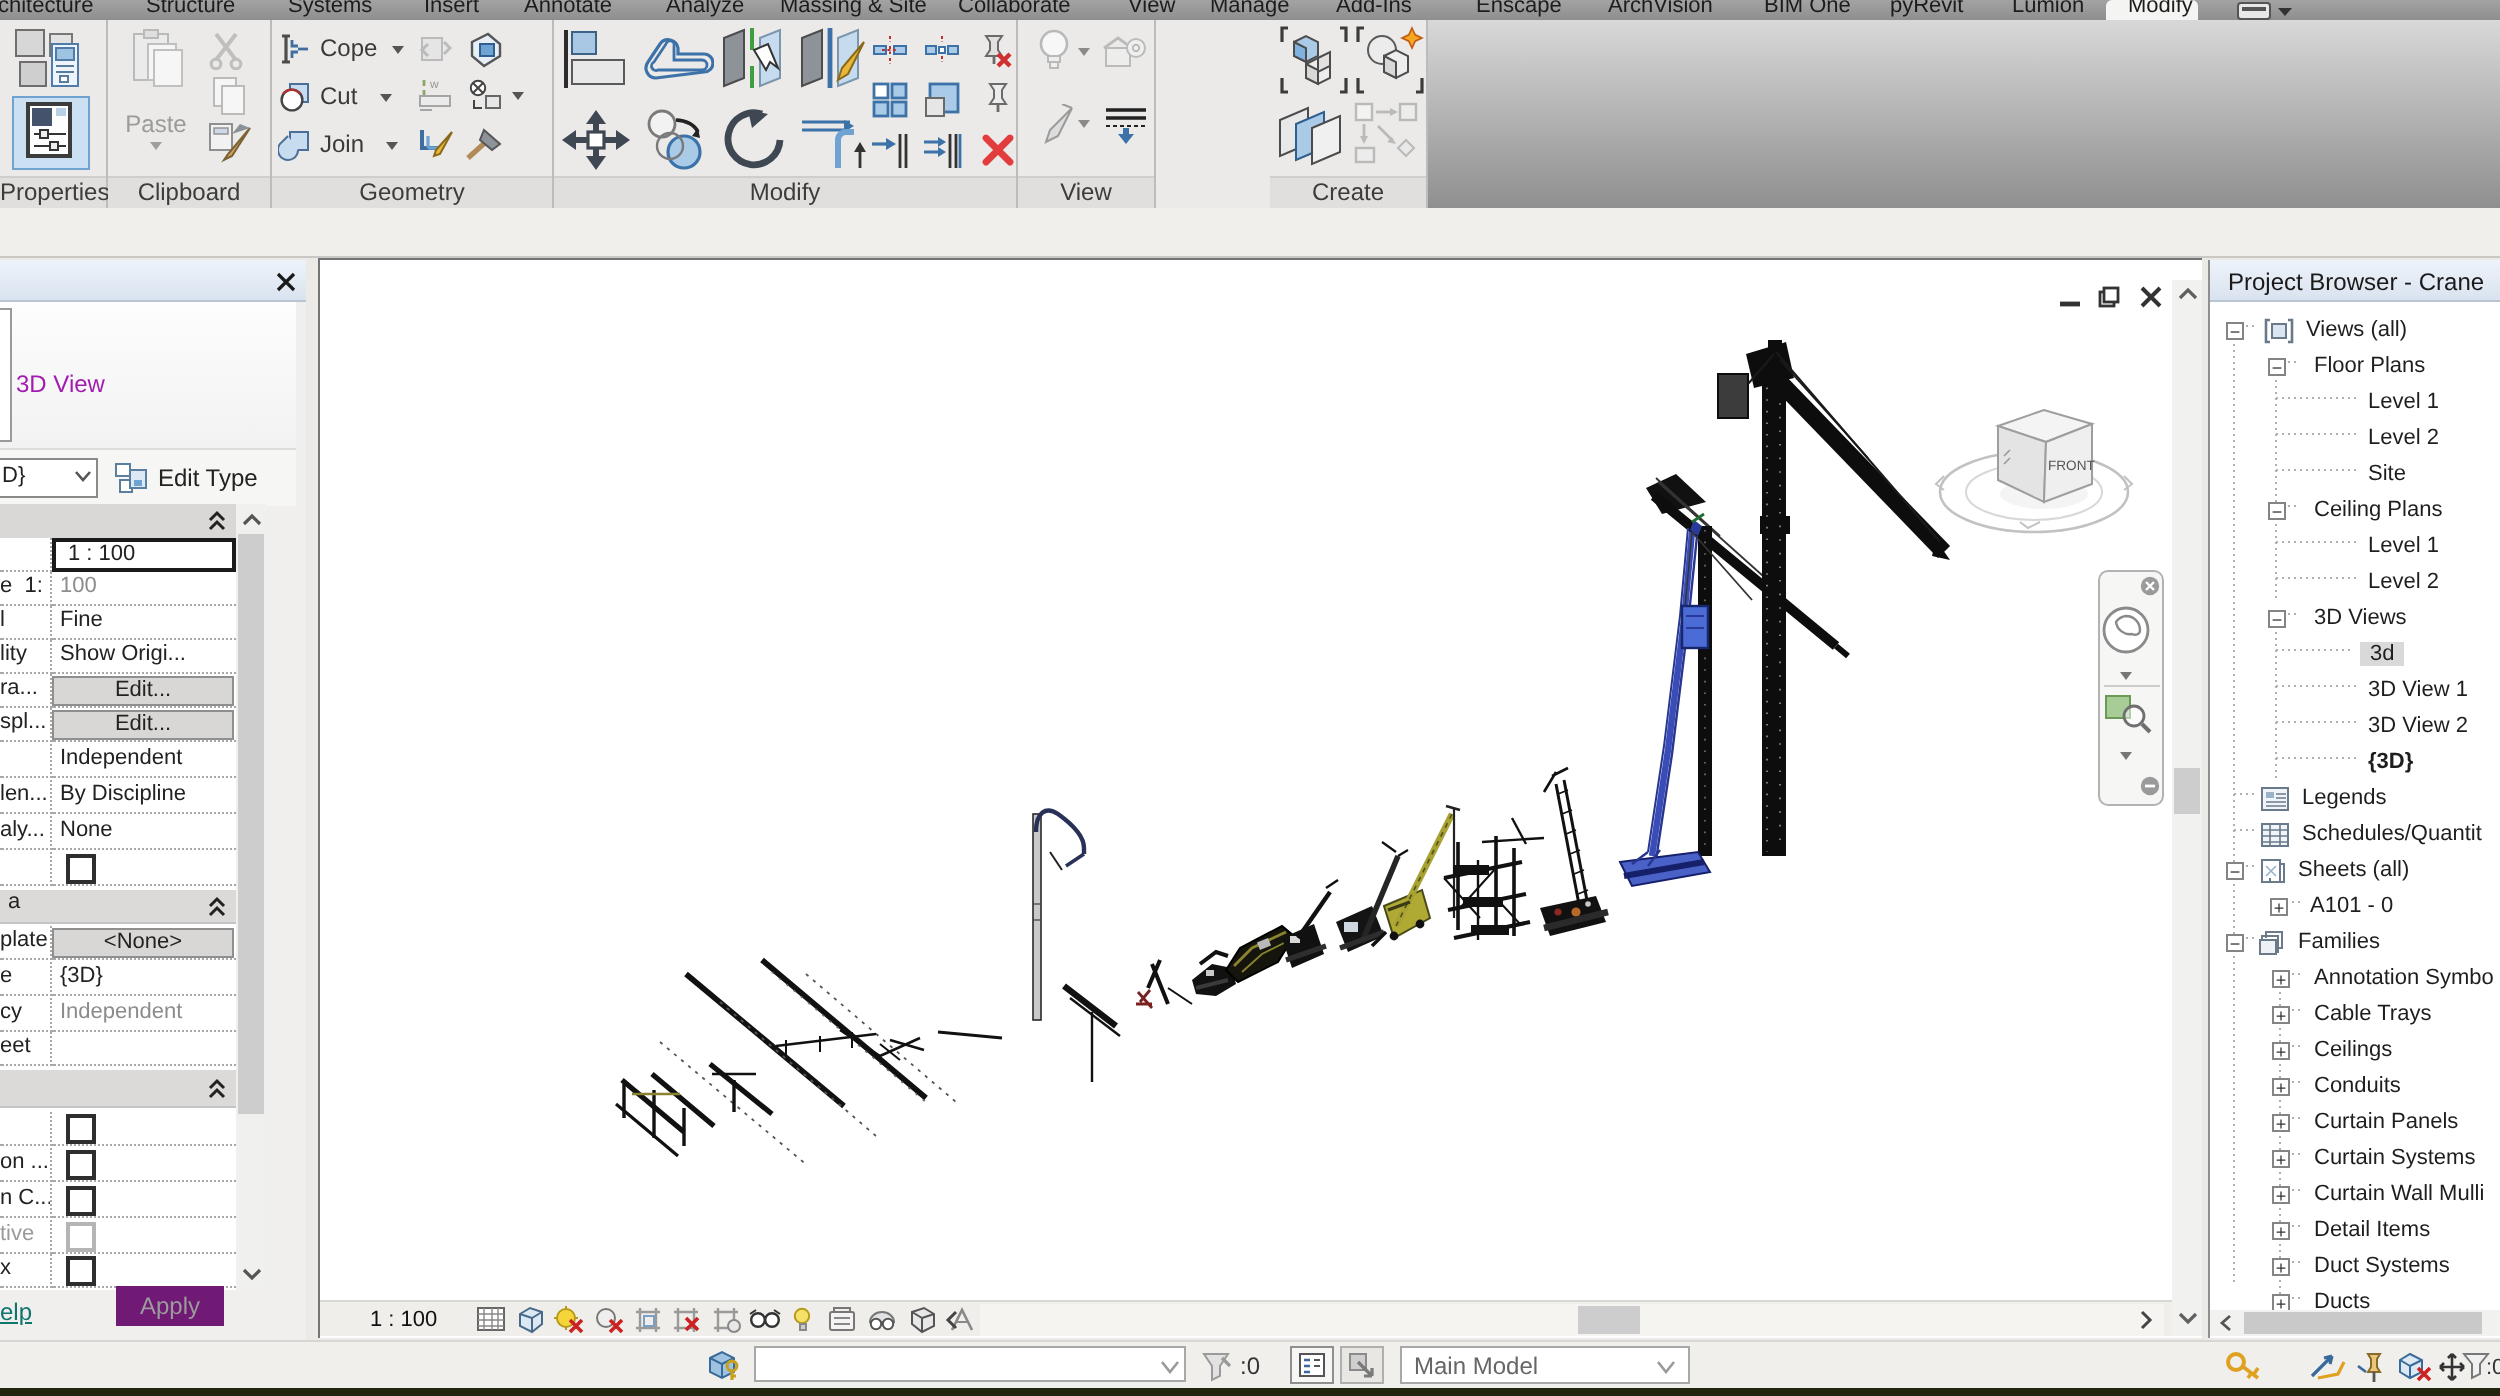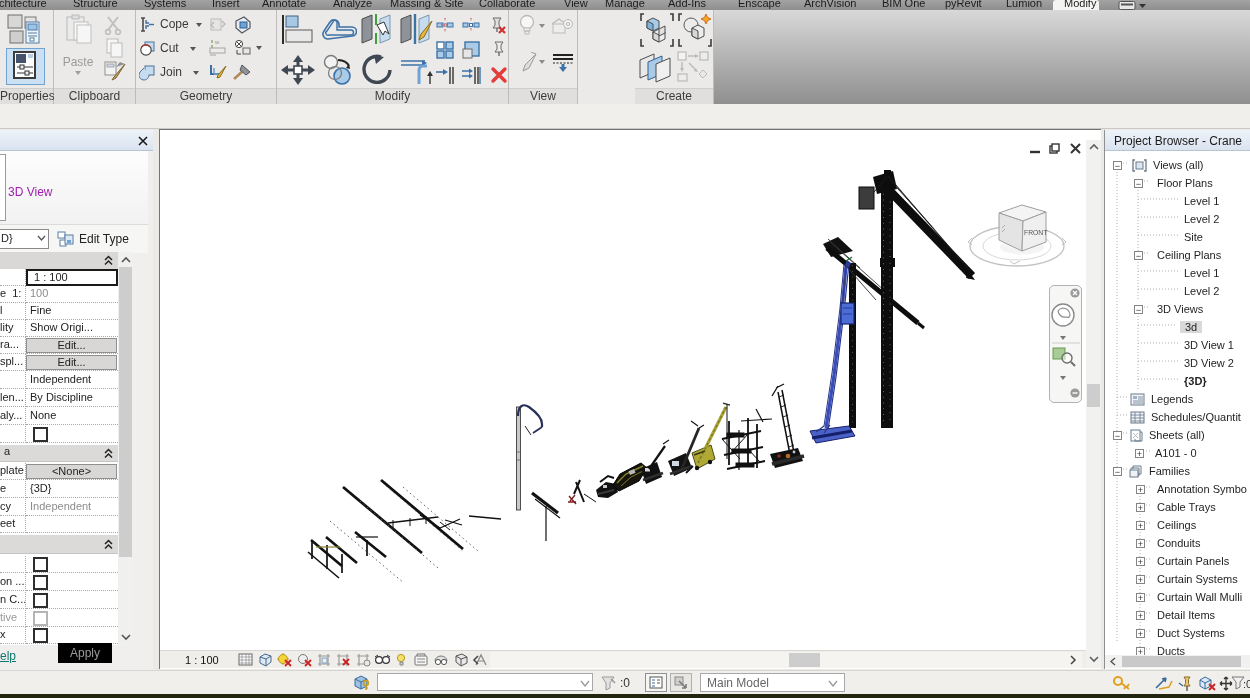--- a/index.html
+++ b/index.html
@@ -482,21 +482,21 @@
 <div class="abs" style="left:118px;top:122px;width:15px;height:393px;background:#f0f0ef;"></div>
 <svg class="abs" style="left:121px;top:126px" width="10" height="8" viewBox="0 0 10 8">
         <path d="M1 6 L5 2 L9 6" fill="none" stroke="#555" stroke-width="1.6"></path>
       </svg>
 <div class="abs" style="left:119px;top:137px;width:13px;height:290px;background:#cdcdcd;"></div>
 <svg class="abs" style="left:121px;top:503px" width="10" height="8" viewBox="0 0 10 8">
         <path d="M1 2 L5 6 L9 2" fill="none" stroke="#555" stroke-width="1.6"></path>
       </svg>
 
 <div class="abs" style="left:0;top:519px;width:16px;height:14px;color:#0f766e;text-decoration:underline;font-size:12px;">elp</div>
-<div class="abs" style="left:58px;top:513px;width:54px;height:20px;background:#000000;color:#9b9b9b;font-size:12px;text-align:center;line-height:20px;">Apply</div>
+<div class="abs" style="left:58px;top:513px;width:54px;height:20px;background:#701a75;color:#9b9b9b;font-size:12px;text-align:center;line-height:20px;">Apply</div>
 </div>
 <div id="canvas">
 <svg class="abs" style="left:0;top:0" width="941" height="538" viewBox="0 0 941 538">
 
 <g stroke="#111" fill="none">
 <path d="M221 350 L303 419" stroke-width="2.8"></path>
 <path d="M183 357 L262 423" stroke-width="2.8"></path>
 <path d="M243 357 L318 421" stroke-width="0.9" stroke-dasharray="1.6 3" stroke="#555"></path>
 <path d="M200 371 L278 438" stroke-width="0.9" stroke-dasharray="1.6 3" stroke="#555"></path>
 <path d="M226 356 L304 422" stroke-width="0.8" stroke-dasharray="1.3 3.4" stroke="#666"></path>

